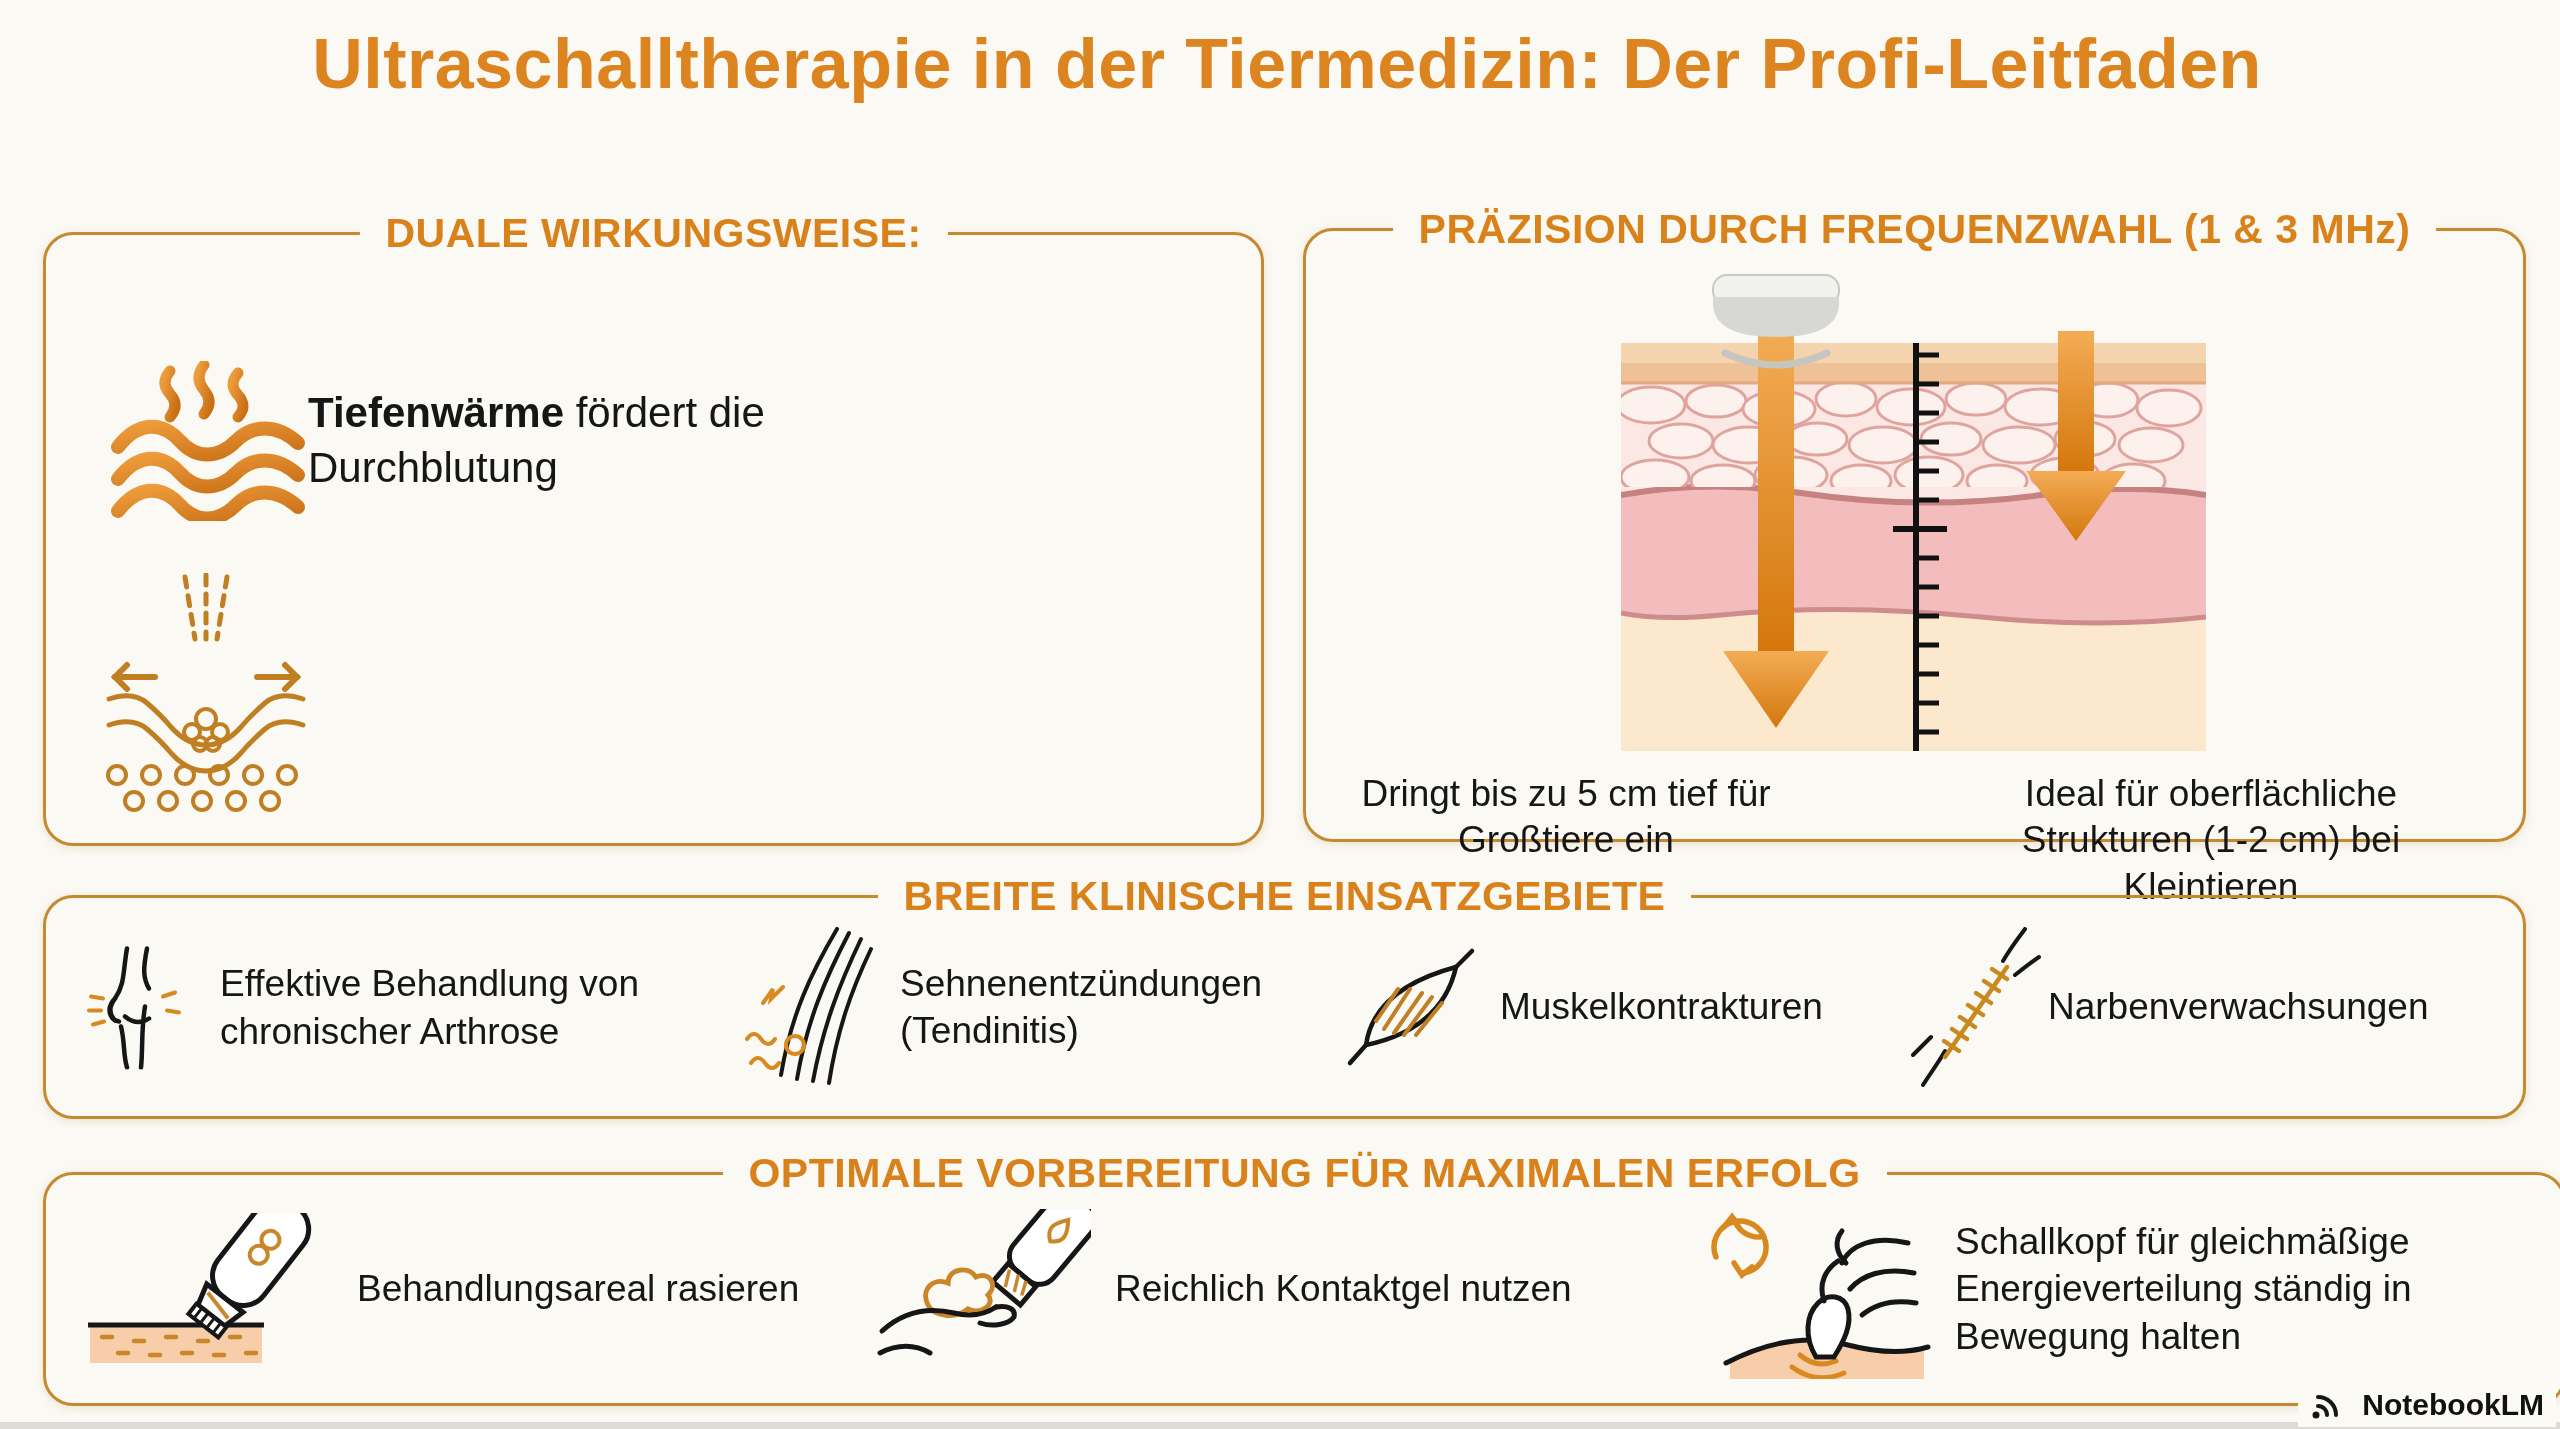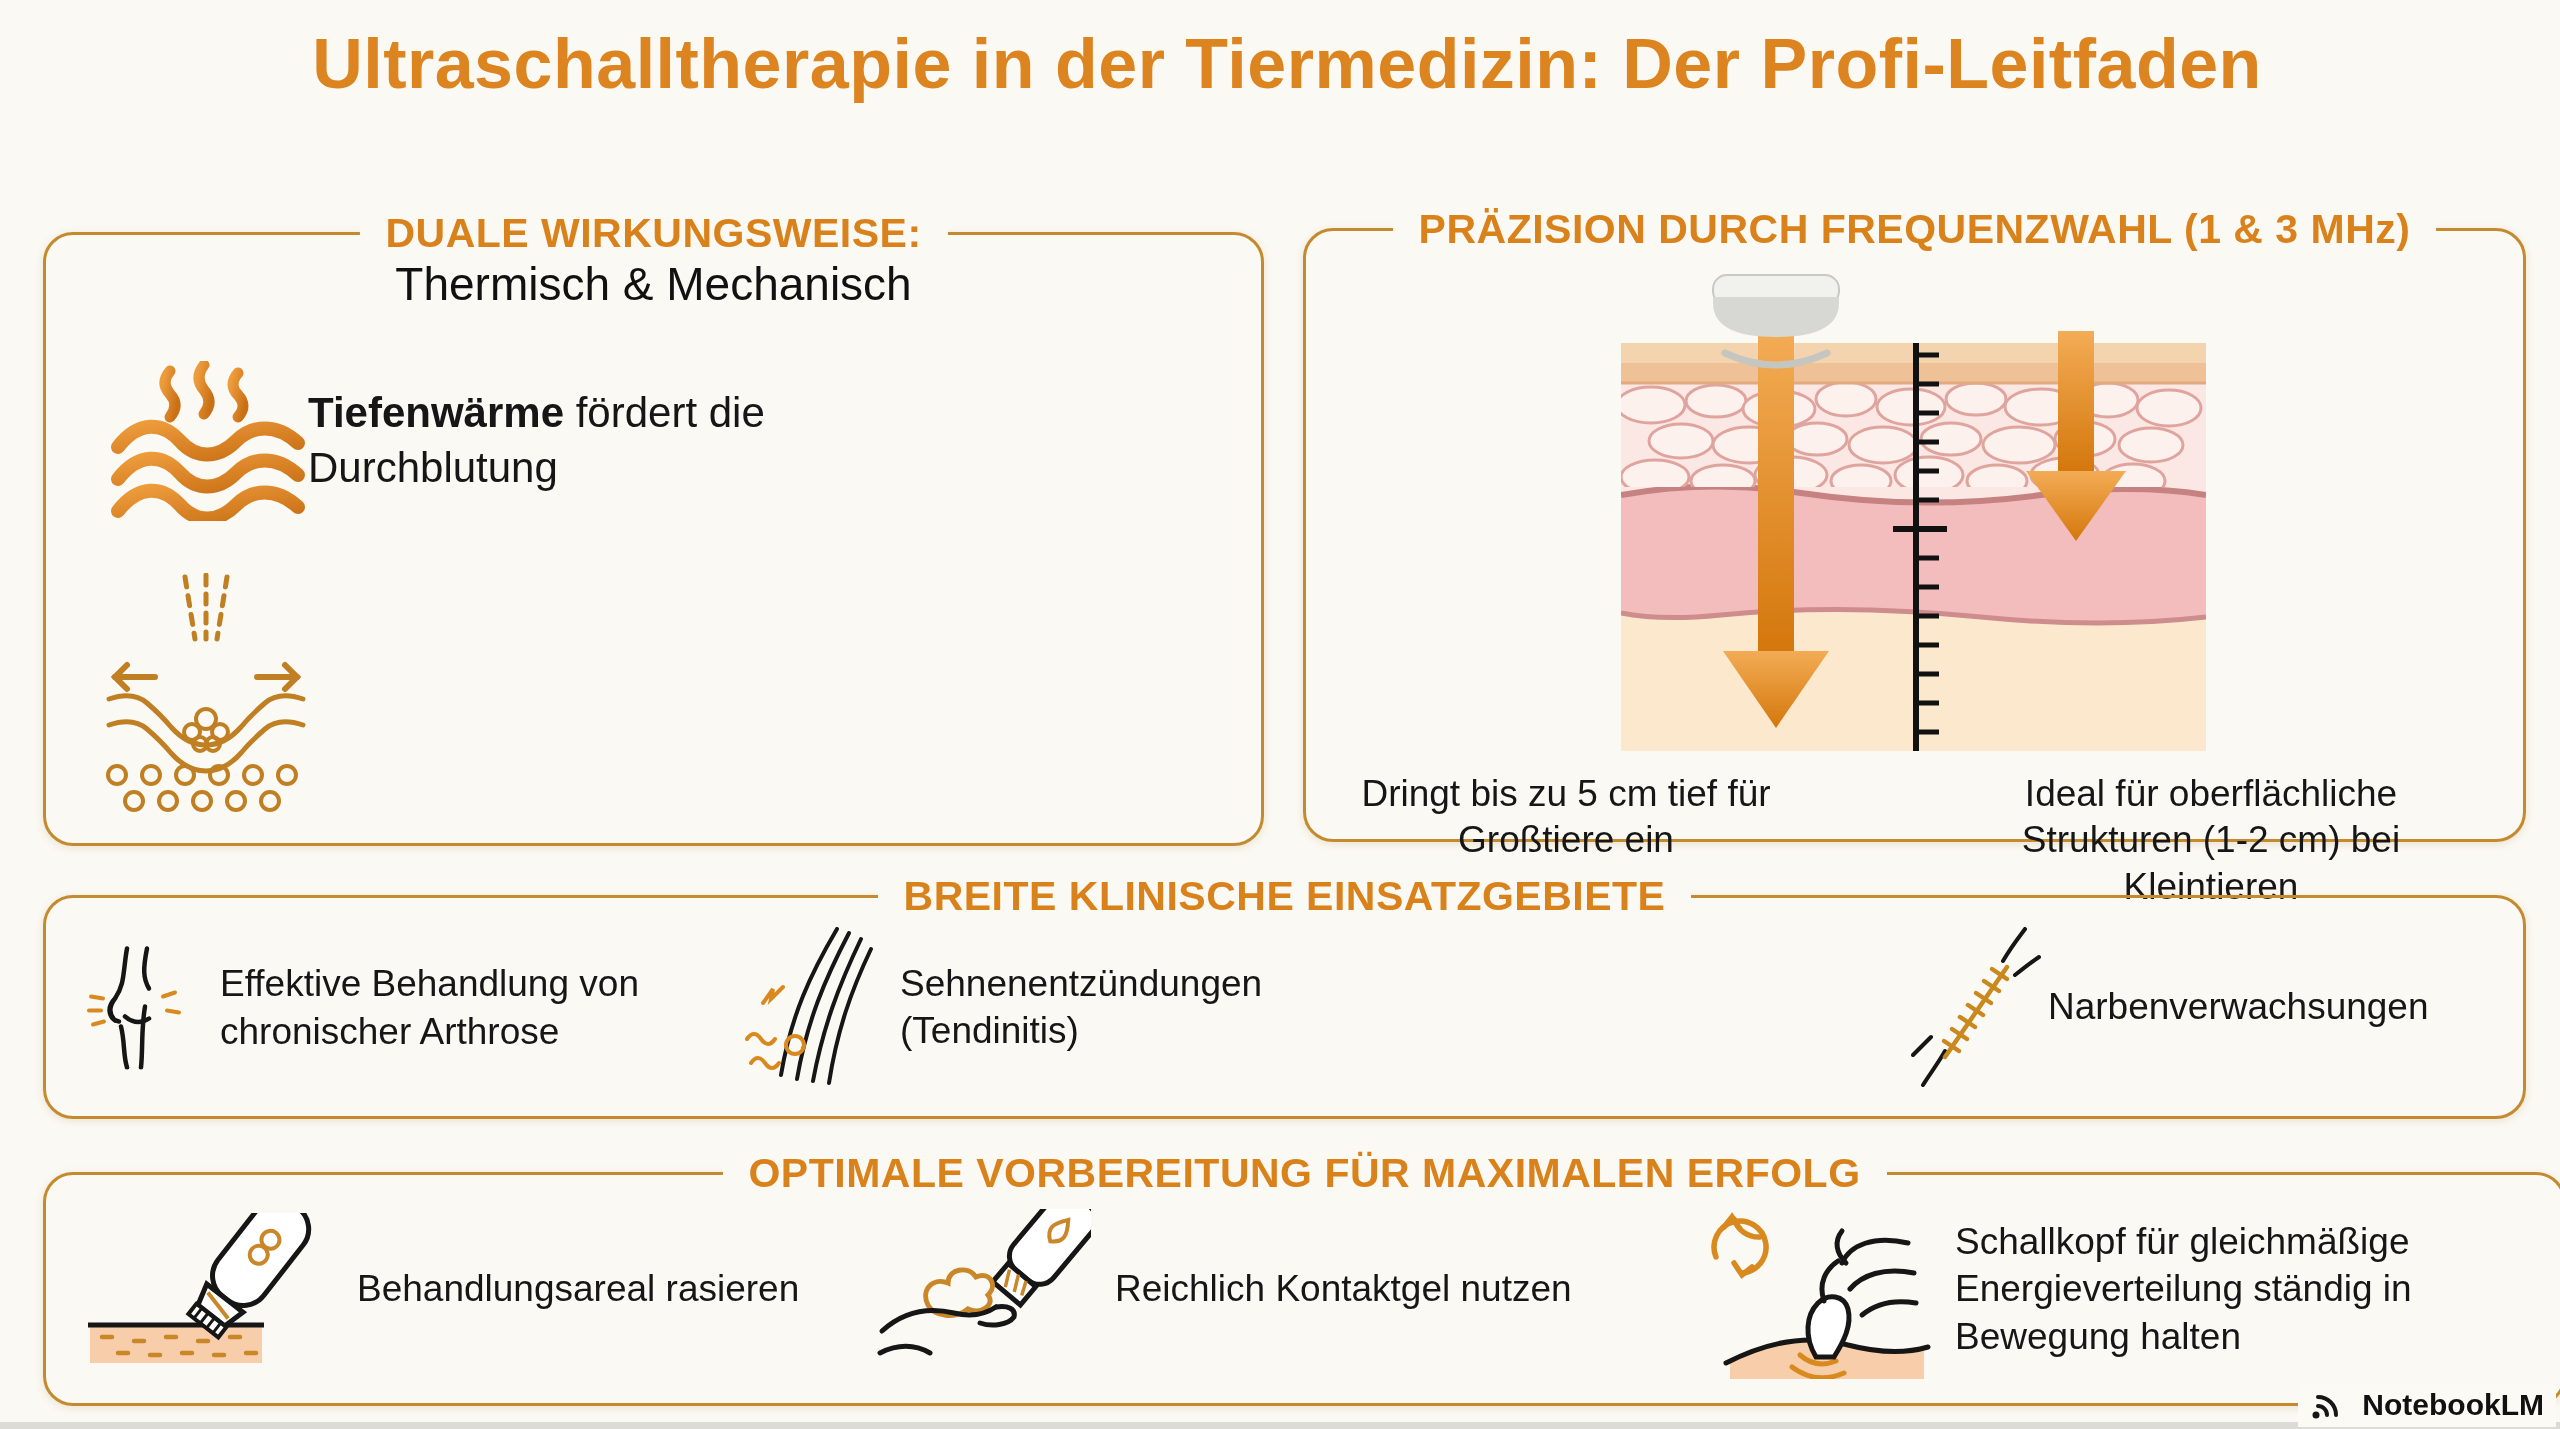--- a/index.html
+++ b/index.html
@@ -44,21 +44,20 @@
 </style>
 </head>
 <body>
 
 <div class="canvas">
 
   <div class="title">Ultraschalltherapie in der Tiermedizin: Der Profi-Leitfaden</div>
 
   <div class="box" id="box-dual">
     <div class="legend">DUALE WIRKUNGSWEISE:</div>
-    <div class="subtitle">Thermisch &amp; Mechanisch</div>
 
     <div class="duo-item" id="duo1">
       <svg width="200" height="160" viewBox="0 0 200 160">
         <defs>
           <linearGradient id="og" x1="0" y1="0" x2="1" y2="1">
             <stop offset="0" stop-color="#ED9C3C"></stop>
               <stop offset="1" stop-color="#C96F15"></stop>
           </linearGradient>
         </defs>
         <g fill="none" stroke="url(#og)" stroke-linecap="round">
@@ -244,20 +243,38 @@
         <g fill="none" stroke="#D98A1F" stroke-width="4" stroke-linecap="round">
           <circle cx="54" cy="118" r="9"></circle>
           <path d="M22 76 l10 -14 l-2 10 l12 -12"></path>
           <path d="M6 112 q7 -10 14 0 q7 10 14 0"></path>
           <path d="M10 136 q7 -10 14 0 q7 10 14 0"></path>
         </g>
       </svg>
       <div class="clin-label">Sehnenentzündungen (Tendinitis)</div>
     </div>
 
+    <div class="clin-item" id="clin3">
+      <svg width="130" height="120" viewBox="0 0 130 120">
+        <g fill="none" stroke="#161616" stroke-width="4.5" stroke-linecap="round">
+          <path d="M4 116 L20 98"></path>
+            <path d="M110 20 L126 4"></path>
+          <path d="M20 98 Q28 42 110 20"></path>
+          <path d="M20 98 Q96 82 110 20"></path>
+        </g>
+        <g stroke="#C07F22" stroke-width="4" stroke-linecap="round">
+          <path d="M30 74 L52 42"></path>
+            <path d="M38 82 L64 42"></path>
+            <path d="M48 86 L76 46"></path>
+          <path d="M58 88 L86 50"></path>
+            <path d="M70 88 L96 56"></path>
+        </g>
+      </svg>
+      <div class="clin-label">Muskelkontrakturen</div>
+    </div>
 
     <div class="clin-item" id="clin4">
       <svg width="130" height="160" viewBox="0 0 130 160">
         <g fill="none" stroke="#161616" stroke-width="4" stroke-linecap="round">
           <path d="M92 34 C100 20 108 10 114 2"></path>
           <path d="M104 48 C114 40 122 34 128 30"></path>
           <path d="M34 124 C26 138 18 148 12 158"></path>
           <path d="M20 110 C12 118 6 124 2 128"></path>
         </g>
         <g fill="none" stroke="#C9891F" stroke-width="4.5" stroke-linecap="round">

